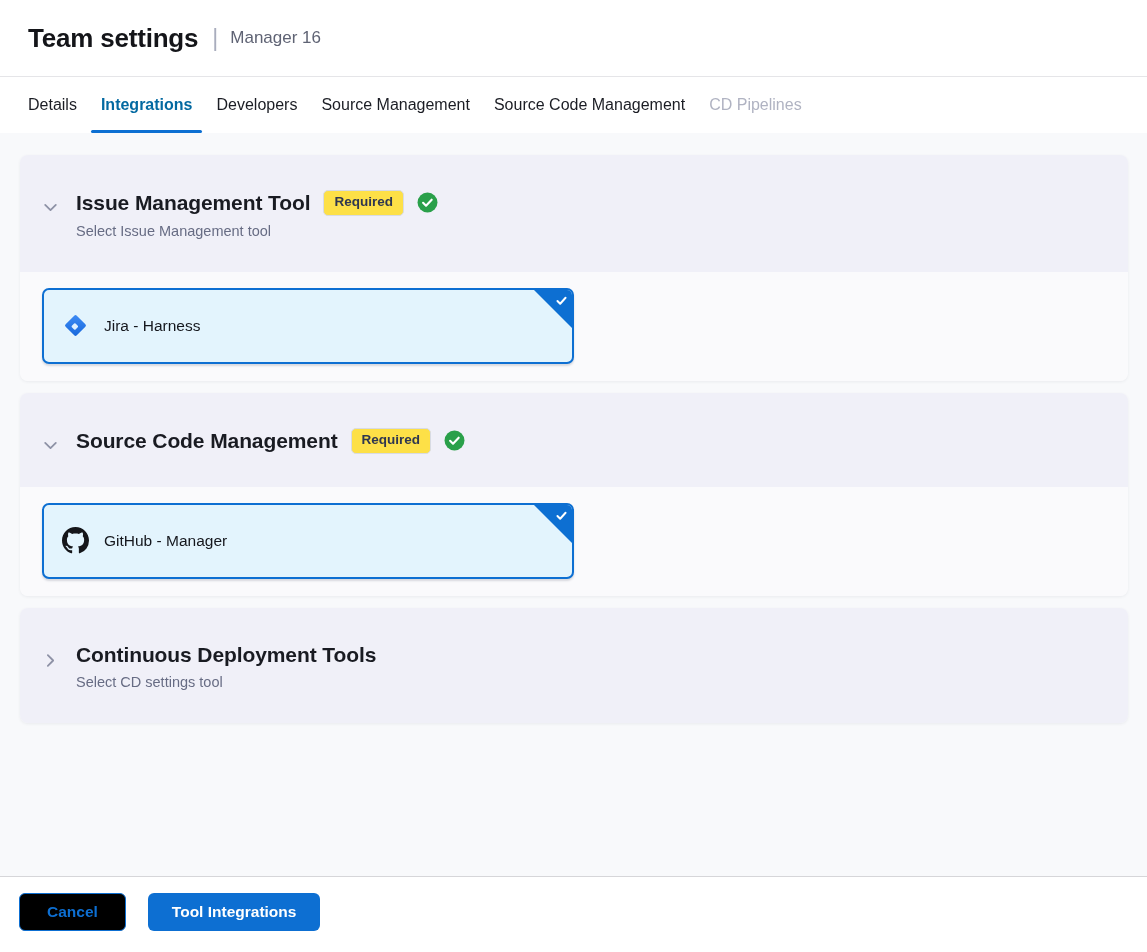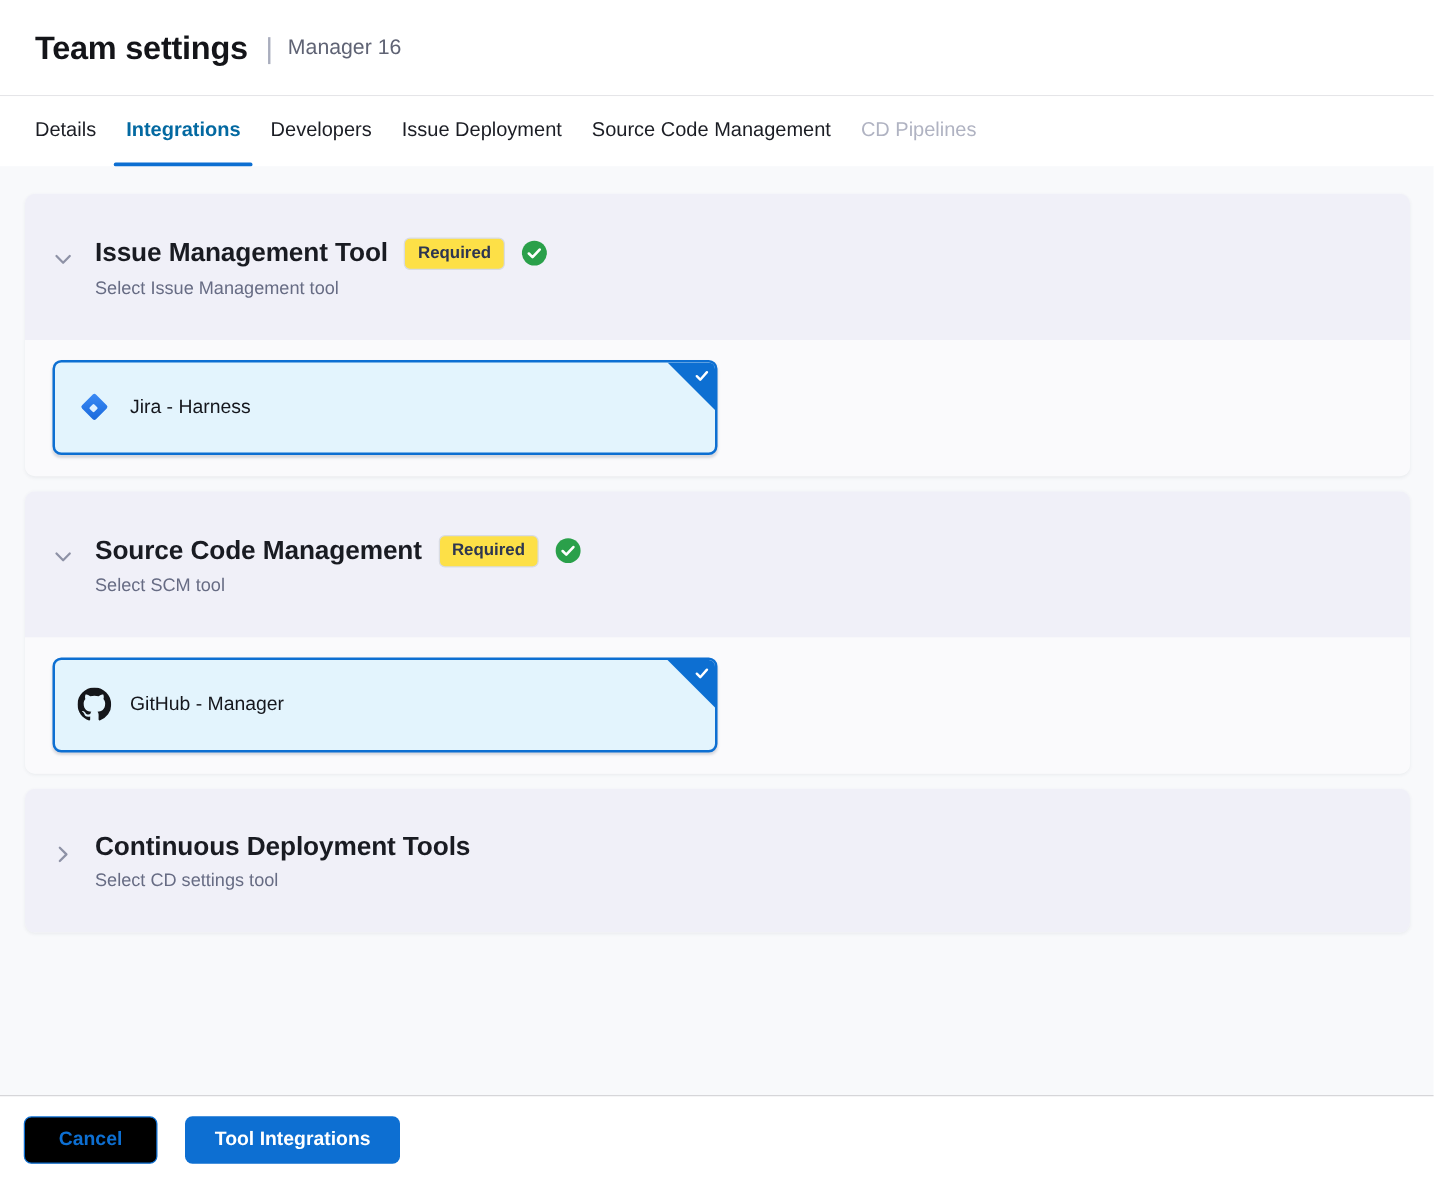--- a/index.html
+++ b/index.html
@@ -172,21 +172,21 @@
 <header class="page-header">
   <h1 class="page-title">Team settings</h1>
   <span class="title-sep">|</span>
   <span class="context-label">Manager 16</span>
 </header>
 
 <nav class="tab-bar">
   <div class="tab">Details</div>
   <div class="tab active">Integrations</div>
   <div class="tab">Developers</div>
-  <div class="tab">Issue Deployment</div>
+  <div class="tab">Source Management</div>
   <div class="tab">Source Code Management</div>
   <div class="tab disabled">CD Pipelines</div>
 </nav>
 
 <main class="content">
 
   <section class="panel">
     <div class="panel-header">
       <span class="chev">
         <svg width="17" height="17" viewBox="0 0 16 16">
@@ -243,21 +243,20 @@
         <div class="title-row">
           <span class="panel-title">Source Code Management</span>
           <span class="badge">Required</span>
           <span class="check-circle">
             <svg width="21" height="21" viewBox="0 0 20 20">
                 <circle cx="10" cy="10" r="9.5" fill="#2aa04a"></circle>
                 <path d="M5.8 10.3l2.8 2.8 5.4-5.8" stroke="#fff" stroke-width="2" fill="none" stroke-linecap="round" stroke-linejoin="round"></path>
               </svg>
           </span>
         </div>
-        <div class="panel-subtitle">Select SCM tool</div>
       </div>
     </div>
     <div class="panel-body">
       <div class="tool-card">
         <span class="tool-icon">
           <svg width="27" height="27" viewBox="0 0 16 16" fill="#15161a">
               <path d="M8 0C3.58 0 0 3.58 0 8c0 3.54 2.29 6.53 5.47 7.59.4.07.55-.17.55-.38 0-.19-.01-.82-.01-1.49-2.01.37-2.53-.49-2.69-.94-.09-.23-.48-.94-.82-1.13-.28-.15-.68-.52-.01-.53.63-.01 1.08.58 1.23.82.72 1.21 1.87.87 2.33.66.07-.52.28-.87.51-1.07-1.78-.2-3.64-.89-3.64-3.95 0-.87.31-1.59.82-2.15-.08-.2-.36-1.02.08-2.12 0 0 .67-.21 2.2.82.64-.18 1.32-.27 2-.27s1.36.09 2 .27c1.53-1.04 2.2-.82 2.2-.82.44 1.1.16 1.92.08 2.12.51.56.82 1.27.82 2.15 0 3.07-1.87 3.75-3.65 3.95.29.25.54.73.54 1.48 0 1.07-.01 1.93-.01 2.2 0 .21.15.46.55.38A8.01 8.01 0 0 0 16 8c0-4.42-3.58-8-8-8z"></path>
             </svg>
         </span>
         <span class="tool-name">GitHub - Manager</span>

